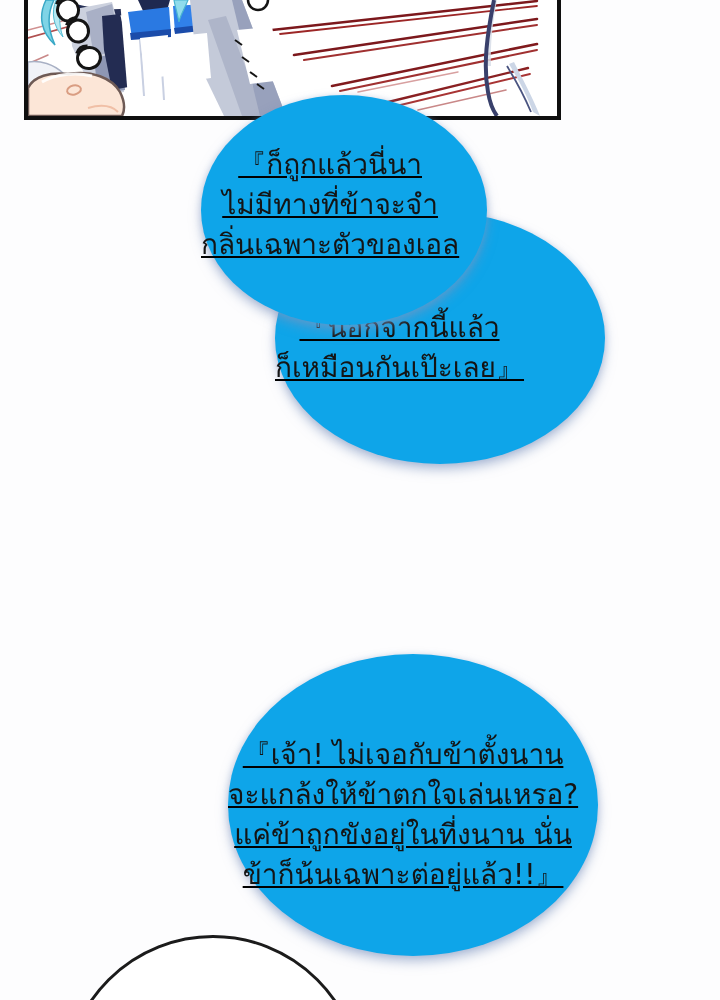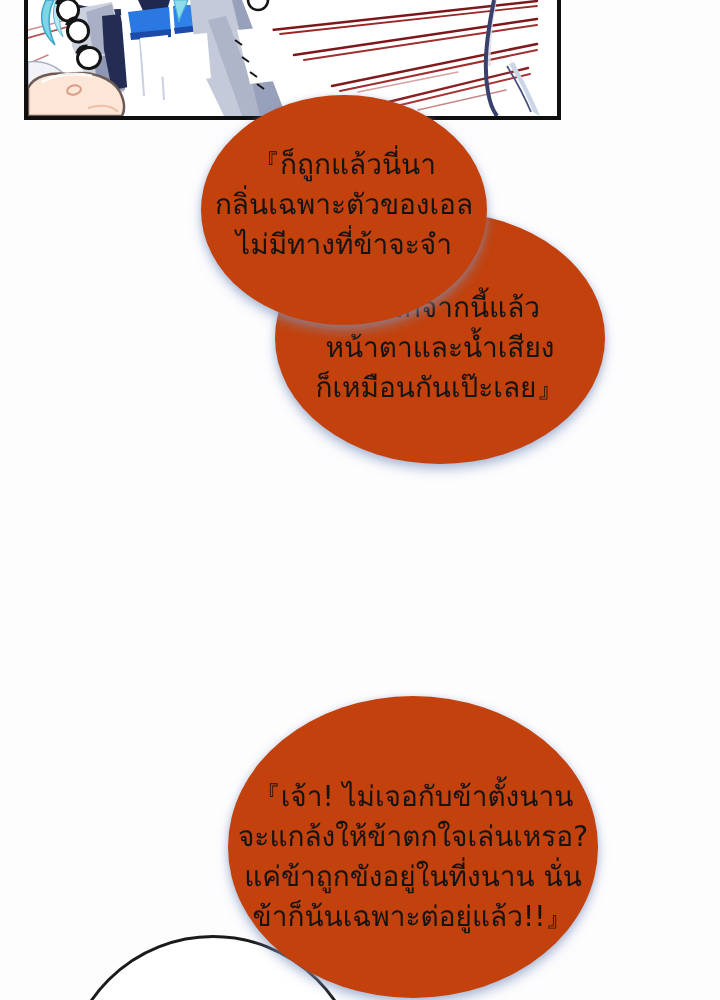--- a/index.html
+++ b/index.html
@@ -10,34 +10,34 @@
   }
   
   .panel{
     position:absolute;left:24px;top:0;width:537px;height:120px;
     background:#ffffff;border:4px solid #0f0f0f;border-top:none;
     box-sizing:border-box;z-index:1;
   }
   .panel svg{display:block;width:529px;height:116px;}
   
   .bubble{
-    position:absolute;background:#c2410c;border-radius:50%;
+    position:absolute;background:#0ea5e9;border-radius:50%;
     box-shadow:0 6px 12px rgba(128,150,192,.55),0 1px 6px rgba(128,150,192,.32);
-    display:flex;align-items:center;justify-content:center;text-align:center;
+    display:flex;align-items:center;justify-content:flex-start;text-align:center;text-decoration:underline;
   }
   .bubble .lines{
     font-weight:500;font-size:28px;line-height:40px;color:#141414;
     white-space:nowrap;
   }
   .bubble .ln{display:block;}
   .bubble-1{left:201px;top:95px;width:286px;height:230px;z-index:4;}
   .bubble-1 .lines{transform:translateY(-5px);}
   .bubble-2{left:275px;top:212px;width:330px;height:252px;z-index:3;}
   .bubble-2 .lines{transform:translateY(10px);}
-  .bubble-3{left:228px;top:696px;width:370px;height:302px;z-index:3;}
+  .bubble-3{left:228px;top:654px;width:370px;height:302px;z-index:3;}
   .bubble-3 .lines{transform:translateY(10px);}
   
   .bubble-arc{
     position:absolute;left:64px;top:935px;width:298px;height:298px;
     border-radius:50%;background:#ffffff;border:3px solid #1b1b1b;
     box-sizing:border-box;z-index:2;
   }
 </style>
 </head>
 <body>
@@ -143,30 +143,29 @@
         </g>
 
         <circle cx="230" cy="0" r="10" fill="#ffffff" stroke="#141414" stroke-width="2.5"></circle>
       </g>
     </svg>
   </section>
 
   <div class="bubble bubble-2">
     <div class="lines">
       <span class="ln">『นอกจากนี้แล้ว</span>
-      <span class="ln">หน้าตาและน้ำเสียง</span>
       <span class="ln">ก็เหมือนกันเป๊ะเลย』</span>
     </div>
   </div>
 
   <div class="bubble bubble-1">
     <div class="lines">
       <span class="ln">『ก็ถูกแล้วนี่นา</span>
+      <span class="ln">ไม่มีทางที่ข้าจะจำ</span>
       <span class="ln">กลิ่นเฉพาะตัวของเอล</span>
-      <span class="ln">ไม่มีทางที่ข้าจะจำ</span>
     </div>
   </div>
 
   <div class="bubble bubble-3">
     <div class="lines">
       <span class="ln">『เจ้า! ไม่เจอกับข้าตั้งนาน</span>
       <span class="ln">จะแกล้งให้ข้าตกใจเล่นเหรอ?</span>
       <span class="ln">แค่ข้าถูกขังอยู่ในที่งนาน นั่น</span>
       <span class="ln">ข้าก็น้นเฉพาะต่อยู่แล้ว!!』</span>
     </div>

